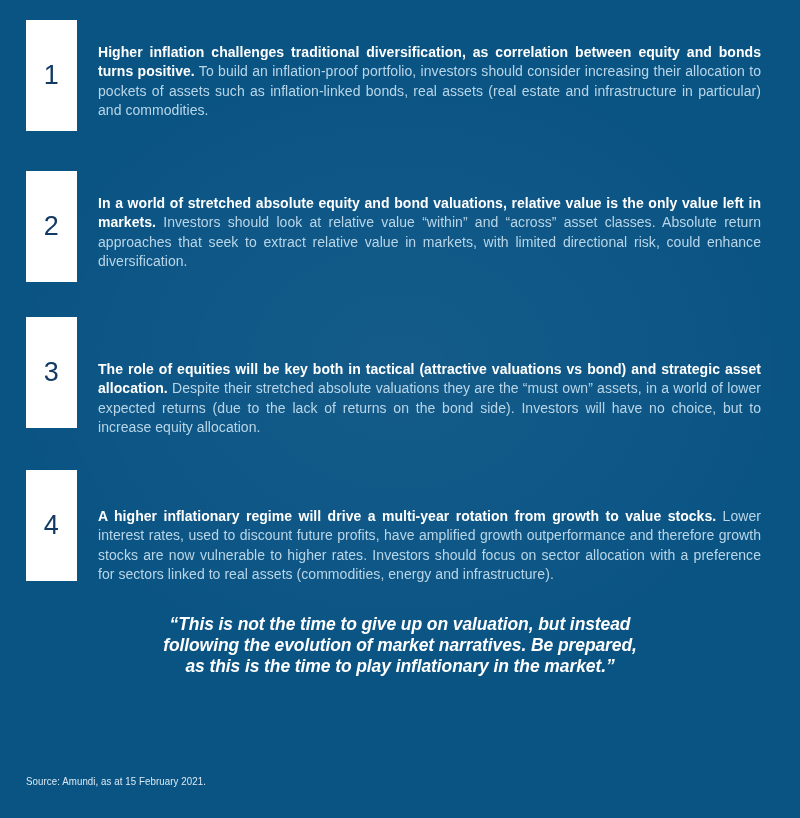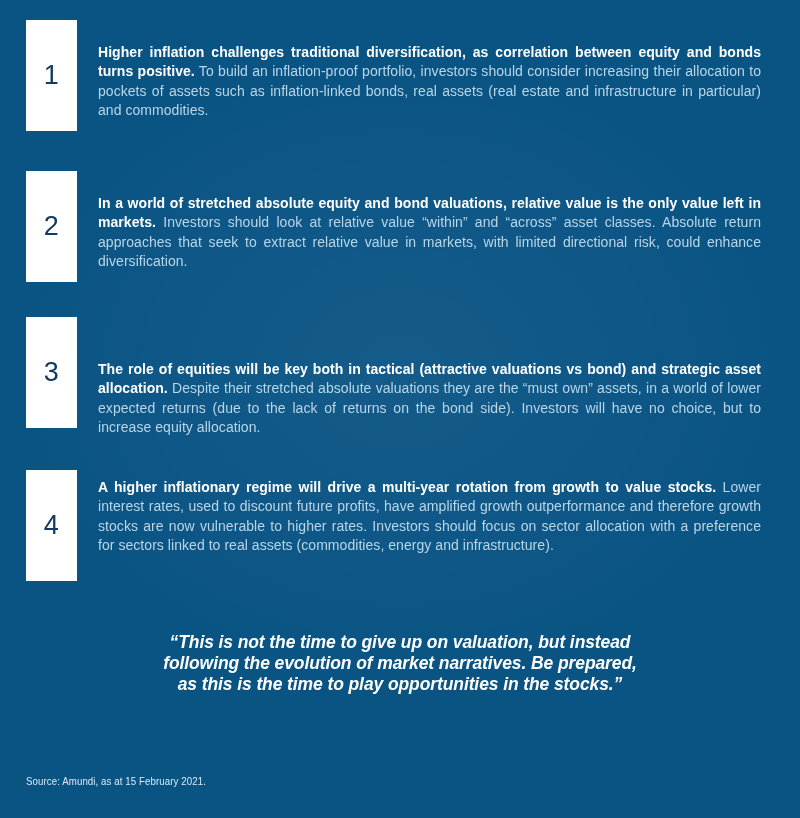--- a/index.html
+++ b/index.html
@@ -86,36 +86,35 @@
     letter-spacing: 0.05px;
   }
 
   .point-body .lead {
     font-weight: bold;
     color: #ffffff;
   }
 
   
   .point-3 .point-body { top: 23px; margin-top: 20px; }
-  .point-4 .point-body { top: 8px; }
+  .point-4 .point-body { top: 37px; }
 
   
   .quote {
     position: absolute;
     left: 100px;
     top: 614px;
     width: 600px;
     text-align: center;
     font-size: 17.5px;
     line-height: 20.8px;
     font-style: italic;
     font-weight: bold;
     color: #ffffff;
     letter-spacing: -0.1px;
-    margin-top: 18px;
   }
 
   .quote .qline { display: block; white-space: nowrap; }
 
   
   .source {
     position: absolute;
     left: 26px;
     top: 774px;
     font-size: 11px;
@@ -170,18 +169,18 @@
       <div class="point-body">
         <span class="lead">A higher inflationary regime will drive a multi-year rotation from growth to value stocks.</span><span class="rest"> Lower interest rates, used to discount future profits, have amplified growth outperformance and therefore growth stocks are now vulnerable to higher rates. Investors should focus on sector allocation with a preference for sectors linked to real assets (commodities, energy and infrastructure).</span>
       </div>
     </div>
 
   </div>
 
   <div class="quote">
     <span class="qline">“This is not the time to give up on valuation, but instead</span>
     <span class="qline">following the evolution of market narratives. Be prepared,</span>
-    <span class="qline">as this is the time to play opportunities in the stocks.”</span>
+    <span class="qline">as this is the time to play inflationary in the market.”</span>
   </div>
 
   <div class="source">Source: Amundi, as at 15 February 2021.</div>
 
 </div>
 
 </body></html>

